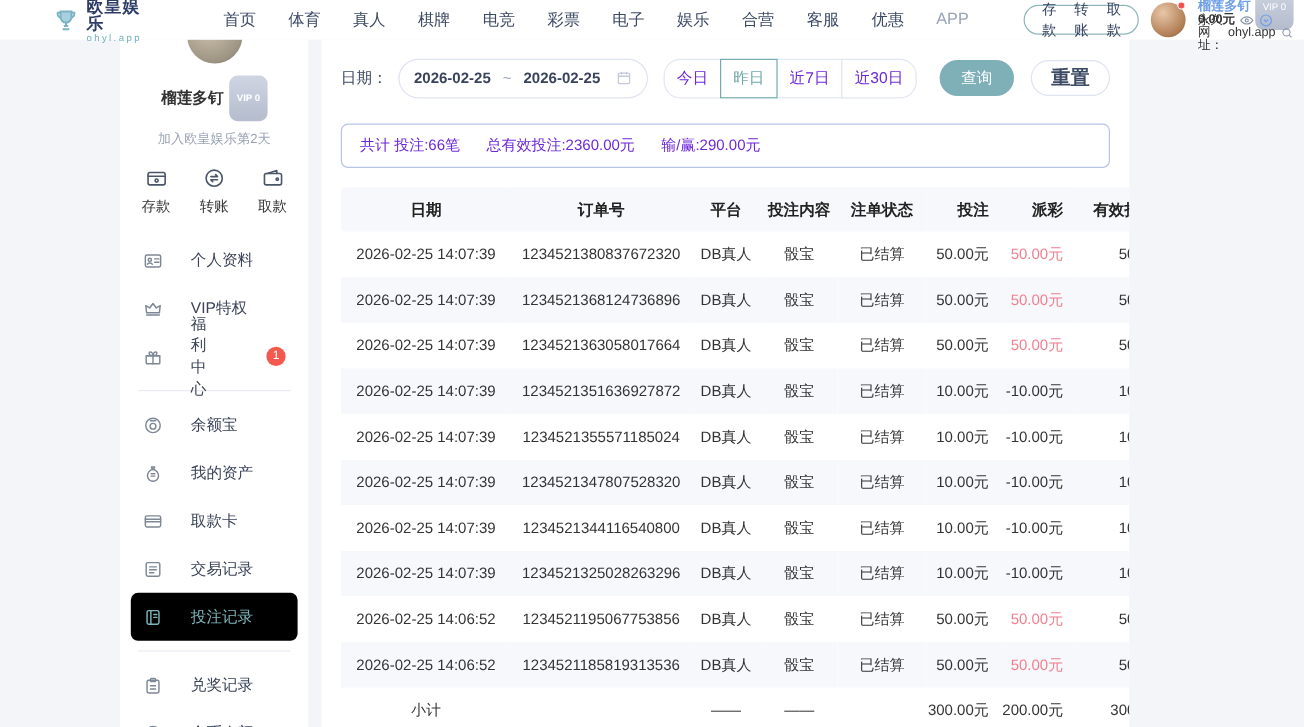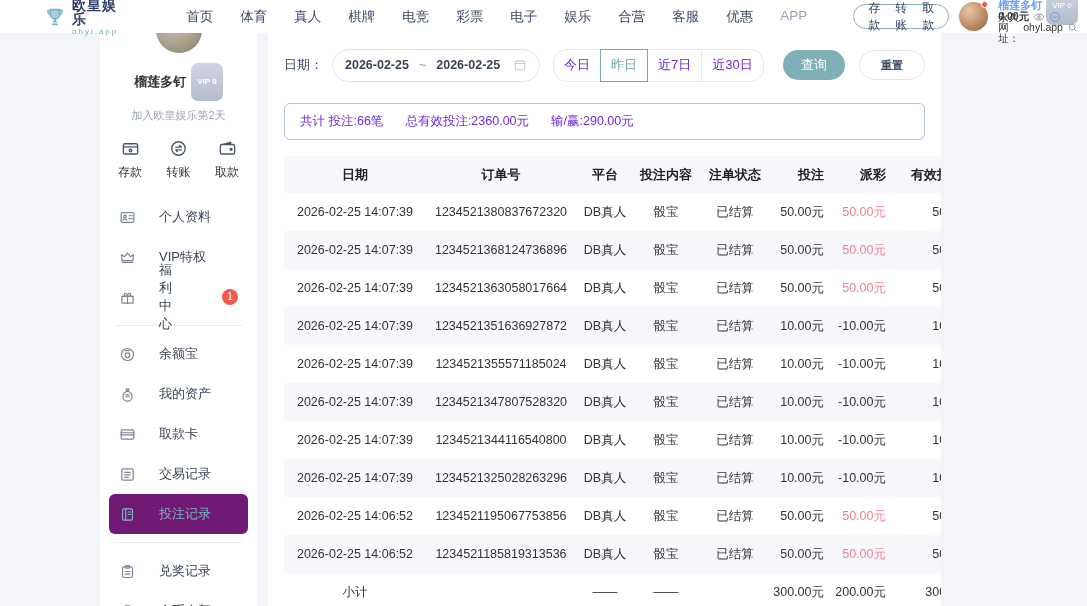--- a/index.html
+++ b/index.html
@@ -43,21 +43,21 @@
                       font-size:13px; color:#333; font-weight:bold; }
   .joined { font-size:11px; color:#9aa3b5; margin-top:7px; }
   .quick-actions { display:flex; justify-content:space-between; padding:0 18px; margin-top:16px; }
   .qa-item { display:flex; flex-direction:column; align-items:center; gap:6px; font-size:12px;
              color:#333; cursor:pointer; }
   .qa-item .icon { color:#4a5568; }
   .side-menu { margin-top:16px; padding:0 9px; text-align:left; }
   .menu-item { display:flex; align-items:center; gap:23px; height:40px; padding:0 10px;
                font-size:13px; color:#3a4358; border-radius:6px; cursor:pointer; }
   .menu-item .icon { color:#7d8795; }
-  .menu-item.active { background:#701a75; color:#7cb6ba; }
+  .menu-item.active { background:#000000; color:#7cb6ba; }
   .menu-item.active .icon { color:#7cb6ba; }
   .menu-badge { min-width:16px; height:16px; border-radius:8px; background:#f5594e; color:#fff;
                 font-size:10px; line-height:16px; text-align:center; padding:0 4px; margin-left:18px; }
   .menu-divider { height:1px; background:#e9ecf3; margin:8px 6px; }
 
   
   .panel { position:absolute; left:268px; top:33px; width:673px; bottom:0; background:#fff;
            padding:15px 16px; overflow:hidden; z-index:5; }
   .filter-row { display:flex; align-items:center; height:34px; }
   .filter-label { font-size:13px; color:#3d4a64; margin-right:9px; white-space:nowrap; }
@@ -69,21 +69,21 @@
   .presets { display:flex; margin-left:13px; }
   .preset-btn { min-width:47px; height:33px; background:#fff; border:1px solid #e3e6f3;
                 font-size:13px; color:#6d28d9; margin-left:-1px; cursor:pointer; position:relative;
                 font-family:inherit; padding:0 10px; }
   .preset-btn:first-child { border-radius:14px 0 0 14px; margin-left:0; }
   .preset-btn:last-child { border-radius:0 14px 14px 0; }
   .preset-btn.active { border-color:#74abb1; color:#6fa7ad; z-index:2; }
   .btn-query { margin-left:auto; width:62px; height:30px; border:none; border-radius:15px;
                background:#7fb0b8; color:#fff; font-size:13px; cursor:pointer; font-family:inherit; }
   .btn-reset { margin-left:14px; width:66px; height:30px; border:1px solid #dfe3f2; border-radius:15px;
-               background:#fff; color:#3d4a64; font-size:11px; font-weight:bold; cursor:pointer; font-family:inherit; }
+               background:#fff; color:#3d4a64; font-size:16px; font-weight:bold; cursor:pointer; font-family:inherit; }
   .summary-box { margin-top:21px; border:1px solid #b7c3e3; border-radius:6px; height:37px;
                  display:flex; align-items:center; padding:0 15px; font-size:12.5px; color:#6d28d9; }
   .summary-box .sum-item { margin-right:22px; white-space:nowrap; }
 
   .bet-table { margin-top:16px; width:100%; border-collapse:collapse; table-layout:fixed;
                font-size:12.5px; color:#333; }
   .bet-table th { height:37px; background:#f7f8fb; font-weight:bold; font-size:13px; color:#222;
                   text-align:center; }
   .bet-table td { height:38px; text-align:center; white-space:nowrap; overflow:hidden; }
   .bet-table tbody tr:nth-child(even) { background:#f6f8fb; }

